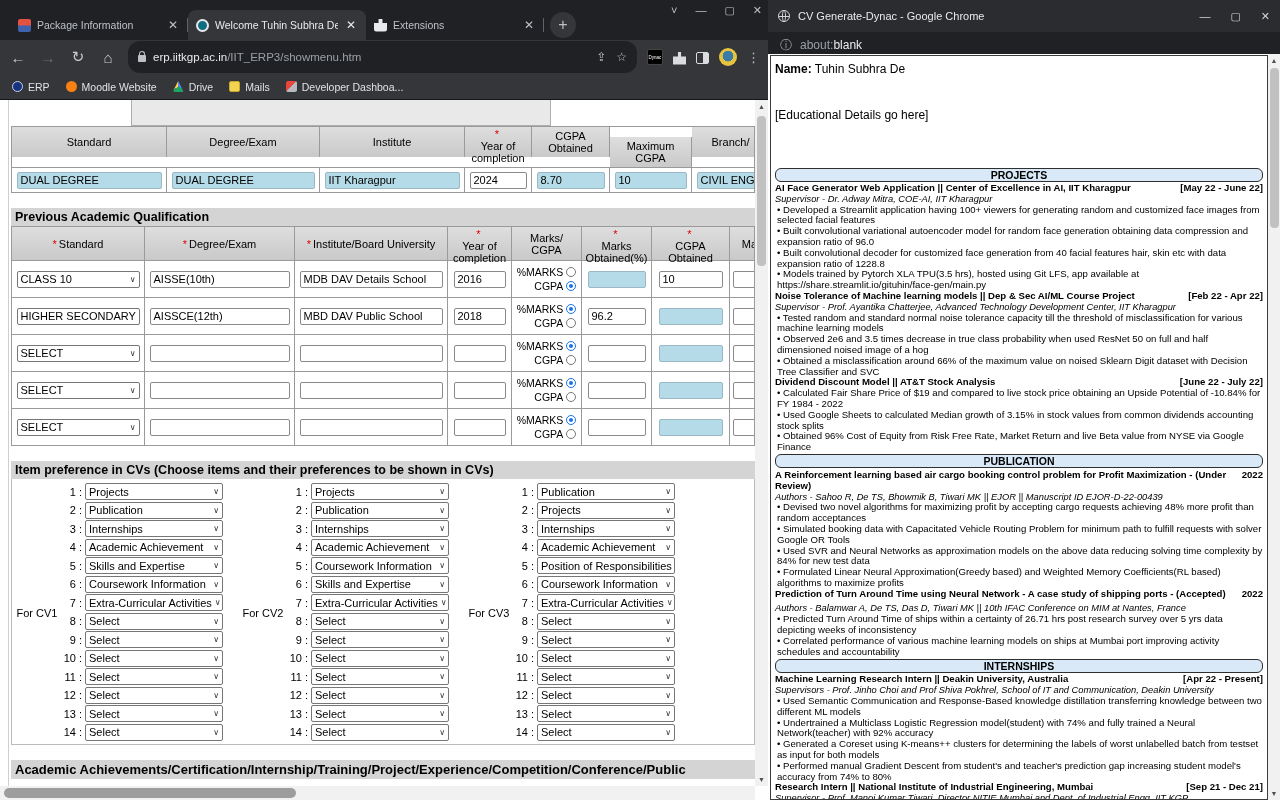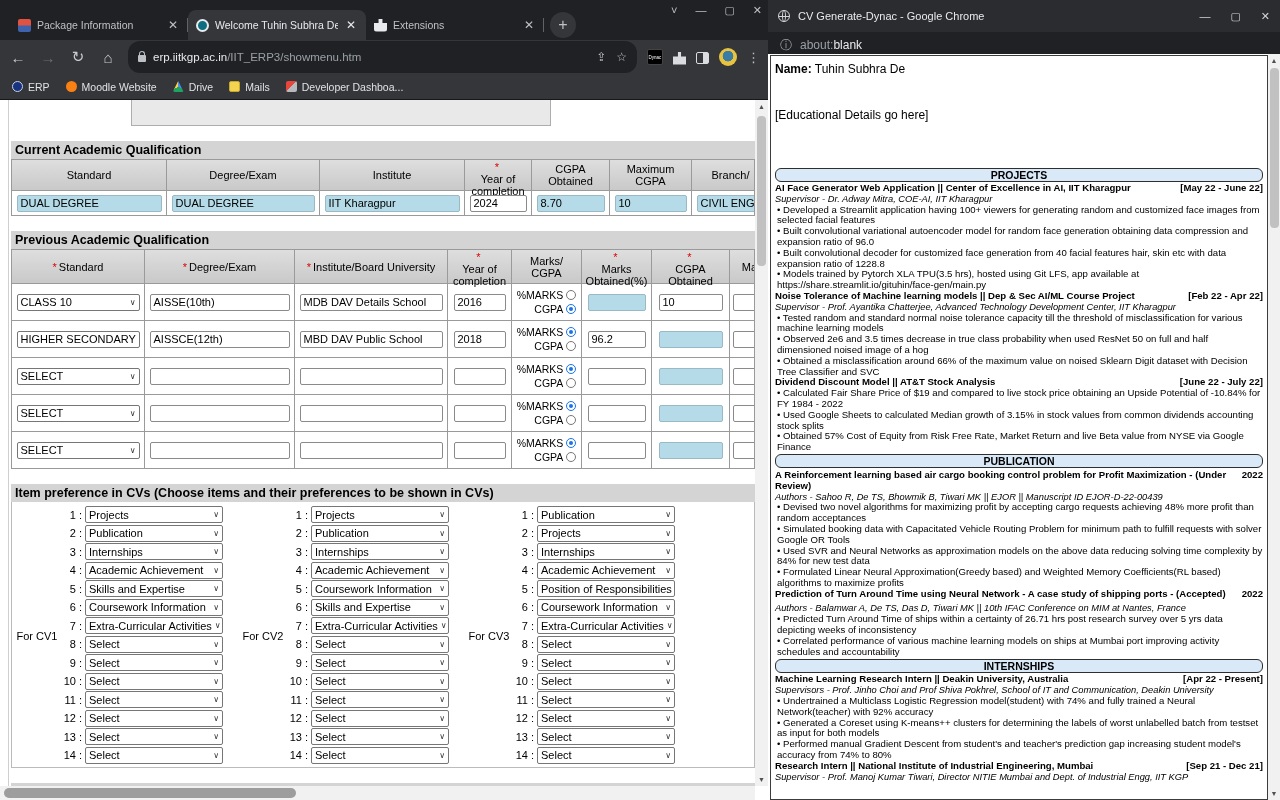--- a/index.html
+++ b/index.html
@@ -172,40 +172,39 @@
       </span>
       <span class="bm">
         <span class="bm-ic bmi4"></span>
         <span>Developer Dashboa...</span>
       </span>
     </div>
 
   <div class="lw-page">
     <div class="erp" id="erp">
       <div class="remnant"></div>
-      <div class="secbar">Current Academic Qualification</div>
       <div class="tbl" id="tbl-current">
           <div class="trow thead">
             <div class="tcell" style="width: 155px; height: 30px; flex-wrap: wrap;">
               <span>Standard</span>
             </div>
             <div class="tcell" style="width: 153px; height: 30px; flex-wrap: wrap;">
               <span>Degree/Exam</span>
             </div>
             <div class="tcell" style="width: 145px; height: 30px; flex-wrap: wrap;">
               <span>Institute</span>
             </div>
             <div class="tcell" style="width: 67px; height: 30px; flex-wrap: wrap;">
               <span class="req">*</span>
               <span>Year of completion</span>
             </div>
             <div class="tcell" style="width: 78px; height: 30px; flex-wrap: wrap;">
               <span>CGPA Obtained</span>
             </div>
-            <div class="tcell" style="width: 82px; height: 30px; flex-wrap: wrap;">
+            <div class="tcell" style="width: 82px; height: 30px; flex-wrap: wrap; margin-top: 10px;">
               <span>Maximum CGPA</span>
             </div>
             <div class="tcell" style="width: 78px; height: 30px; flex-wrap: wrap;">
               <span>Branch/</span>
             </div>
           </div>
           <div class="trow">
             <div class="tcell" style="width: 155px; height: 24px;">
               <div class="inp ro" style="width: 145px;">DUAL DEGREE</div>
             </div>
@@ -818,21 +817,21 @@
           <div class="cv-line cv-sub">Supervisor - Prof. Ayantika Chatterjee, Advanced Technology Development Center, IIT Kharagpur</div>
           <div class="cv-line cv-bullet">•  Tested random and standard normal noise tolerance capacity till the threshold of misclassification for various machine learning models</div>
           <div class="cv-line cv-bullet">•  Observed 2e6 and 3.5 times decrease in true class probability when used ResNet 50 on full and half dimensioned noised image of a hog</div>
           <div class="cv-line cv-bullet">•  Obtained a misclassification around 66% of the maximum value on noised Sklearn Digit dataset with Decision Tree Classifier and SVC</div>
           <div class="cv-line cv-title-row">
             <span>Dividend Discount Model || AT&amp;T Stock Analysis</span>
             <span>[June 22 - July 22]</span>
           </div>
           <div class="cv-line cv-bullet">•  Calculated Fair Share Price of $19 and compared to live stock price obtaining an Upside Potential of -10.84% for FY 1984 - 2022</div>
           <div class="cv-line cv-bullet">•  Used Google Sheets to calculated Median growth of 3.15% in stock values from common dividends accounting stock splits</div>
-          <div class="cv-line cv-bullet">•  Obtained 57% Cost of Equity from Risk Free Rate, Market Return and live Beta value from NYSE via Google Finance</div>
+          <div class="cv-line cv-bullet">•  Obtained 96% Cost of Equity from Risk Free Rate, Market Return and live Beta value from NYSE via Google Finance</div>
           <div class="cv-sec-head">PUBLICATION</div>
           <div class="cv-line cv-title-row">
             <span>A Reinforcement learning based air cargo booking control problem for Profit Maximization - (Under Review)</span>
             <span>2022</span>
           </div>
           <div class="cv-line cv-sub">Authors - Sahoo R, De TS, Bhowmik B, Tiwari MK   ||   EJOR   ||   Manuscript ID EJOR-D-22-00439</div>
           <div class="cv-line cv-bullet">•  Devised two novel algorithms for maximizing profit by accepting cargo requests achieving 48% more profit than random acceptances</div>
           <div class="cv-line cv-bullet">•  Simulated booking data with Capacitated Vehicle Routing Problem for minimum path to fulfill requests with solver Google OR Tools</div>
           <div class="cv-line cv-bullet">•  Used SVR and Neural Networks as approximation models on the above data reducing solving time complexity by 84% for new test data</div>
           <div class="cv-line cv-bullet">•  Formulated Linear Neural Approximation(Greedy based) and Weighted Memory Coefficients(RL based) algorithms to maximize profits</div>
@@ -842,20 +841,21 @@
           </div>
           <div class="cv-line cv-sub gap">Authors - Balamwar A, De TS, Das D, Tiwari MK   ||   10th IFAC Conference on MIM at Nantes, France</div>
           <div class="cv-line cv-bullet">•  Predicted Turn Around Time of ships within a certainty of 26.71 hrs post research survey over 5 yrs data depicting weeks of inconsistency</div>
           <div class="cv-line cv-bullet">•  Correlated performance of various machine learning models on ships at Mumbai port improving activity schedules and accountability</div>
           <div class="cv-sec-head">INTERNSHIPS</div>
           <div class="cv-line cv-title-row">
             <span>Machine Learning Research Intern || Deakin University, Australia</span>
             <span>[Apr 22 - Present]</span>
           </div>
           <div class="cv-line cv-sub">Supervisors - Prof. Jinho Choi and Prof Shiva Pokhrel, School of IT and Communication, Deakin University</div>
+          <div class="cv-line cv-bullet">•  Used Semantic Communication and Response-Based knowledge distillation transferring knowledge between two different ML models</div>
           <div class="cv-line cv-bullet">•  Undertrained a Multiclass Logistic Regression model(student) with 74% and fully trained a Neural Network(teacher) with 92% accuracy</div>
           <div class="cv-line cv-bullet">•  Generated a Coreset using K-means++ clusters for determining the labels of worst unlabelled batch from testset as input for both models</div>
           <div class="cv-line cv-bullet">•  Performed manual Gradient Descent from student's and teacher's prediction gap increasing student model's accuracy from 74% to 80%</div>
           <div class="cv-line cv-title-row">
             <span>Research Intern || National Institute of Industrial Engineering, Mumbai</span>
             <span>[Sep 21 - Dec 21]</span>
           </div>
           <div class="cv-line cv-sub">Supervisor - Prof. Manoj Kumar Tiwari, Director NITIE Mumbai and Dept. of Industrial Engg, IIT KGP</div>
         </div>
     </div>

